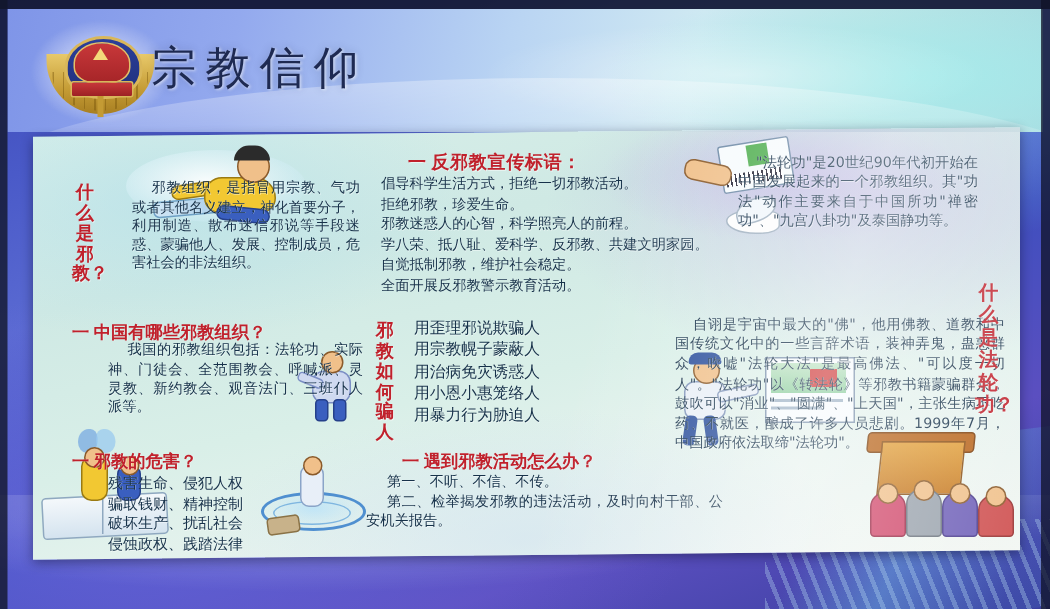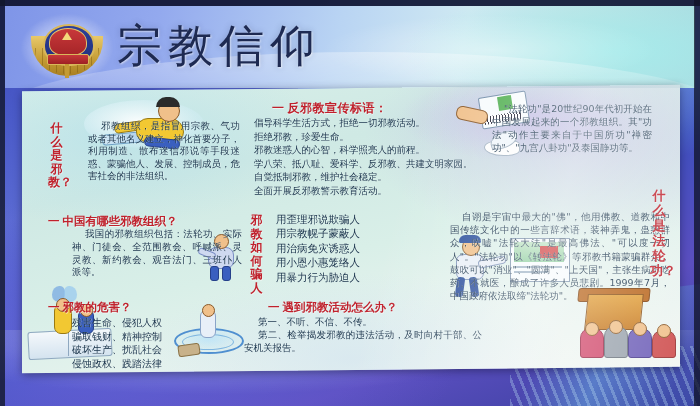--- a/index.html
+++ b/index.html
@@ -88,23 +88,23 @@
   }
   .emblem .bar{
     position:absolute;left:26px;top:40px;width:40px;height:9px;border-radius:2px;
     background:linear-gradient(180deg,#c8383a,#9d2124);
     border:1px solid #d9b75a;
   }
   .emblem .stem{
     position:absolute;left:44px;top:50px;width:4px;height:14px;background:#c49b34;
   }
   .title{
-    position:absolute;left:112px;top:12px;
+    position:absolute;left:96px;top:12px;
     font-family:"DejaVu Serif","Liberation Serif",serif;
-    font-size:45px;line-height:56px;letter-spacing:6px;
+    font-size:30px;line-height:56px;letter-spacing:6px;
     color:#1e2a52;text-shadow:1px 1px 2px rgba(255,255,255,.6), 0 0 6px rgba(30,45,90,.25);
     white-space:nowrap;
   }
 
   
   .poster{
     position:absolute;left:22px;top:88px;width:658px;height:282px;
     background:
       radial-gradient(ellipse 300px 130px at 14% 16%, rgba(170,220,235,.5), rgba(170,220,235,0) 70%),
       radial-gradient(ellipse 320px 150px at 86% 18%, rgba(186,168,226,.45), rgba(186,168,226,0) 70%),

